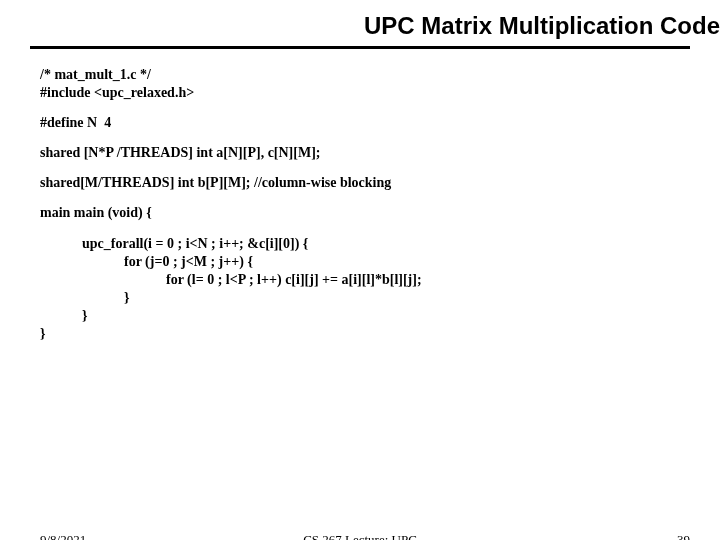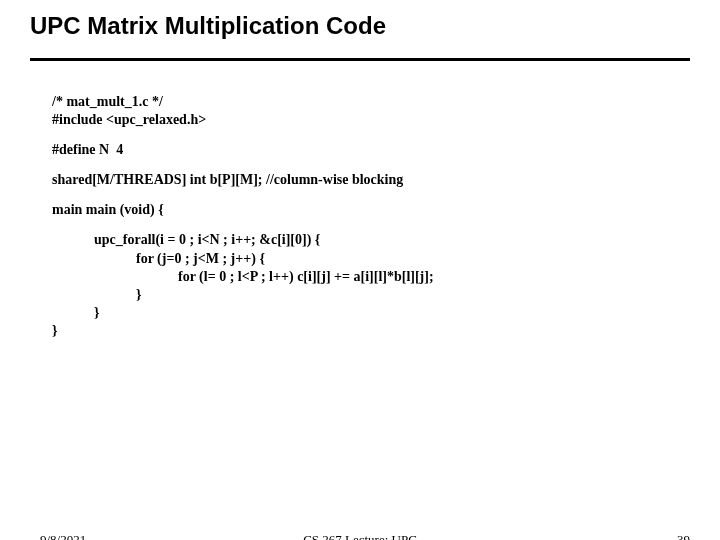--- a/index.html
+++ b/index.html
@@ -16,40 +16,40 @@
   .slide {
     width: 720px;
     height: 540px;
     position: relative;
     box-sizing: border-box;
   }
   .title {
     font-family: Arial, Helvetica, sans-serif;
     font-weight: bold;
     font-size: 24px;
-    padding: 12px 0 18px 30px;
+    padding: 12px 0 6px 30px;
+    text-align: right;
   }
   .rule {
     margin: 0 30px 0 30px;
     border-bottom: 3px solid #000;
     position: relative;
   }
   .rule::after {
     content: "";
     position: absolute;
     left: 220px;
     right: 220px;
     bottom: -3px;
     border-bottom: 1px solid #000;
   }
   .content {
-    padding: 18px 0 0 52px;
+    padding: 18px 0 0 40px;
     font-size: 14px;
     line-height: 1.15;
-    margin-top: 15px;
   }
   .content p {
     margin: 0 0 2px 0;
     white-space: pre;
     font-weight: bold;
   }
   .blk { margin-bottom: 14px; }
   .footer {
     position: absolute;
     bottom: 8px;
@@ -71,20 +71,21 @@
 
   <div class="content">
     <div class="blk">
       <p>/* mat_mult_1.c */</p>
       <p>#include &lt;upc_relaxed.h&gt;</p>
     </div>
     <div class="blk">
       <p>#define N  4</p>
     </div>
     <div class="blk">
+      <p>shared [N*P /THREADS] int a[N][P], c[N][M];</p>
     </div>
     <div class="blk">
       <p>shared[M/THREADS] int b[P][M]; //column-wise blocking</p>
     </div>
     <div class="blk">
       <p>main main (void) {</p>
     </div>
     <div>
       <p>            upc_forall(i = 0 ; i&lt;N ; i++; &amp;c[i][0]) {</p>
       <p>                        for (j=0 ; j&lt;M ; j++) {</p>

